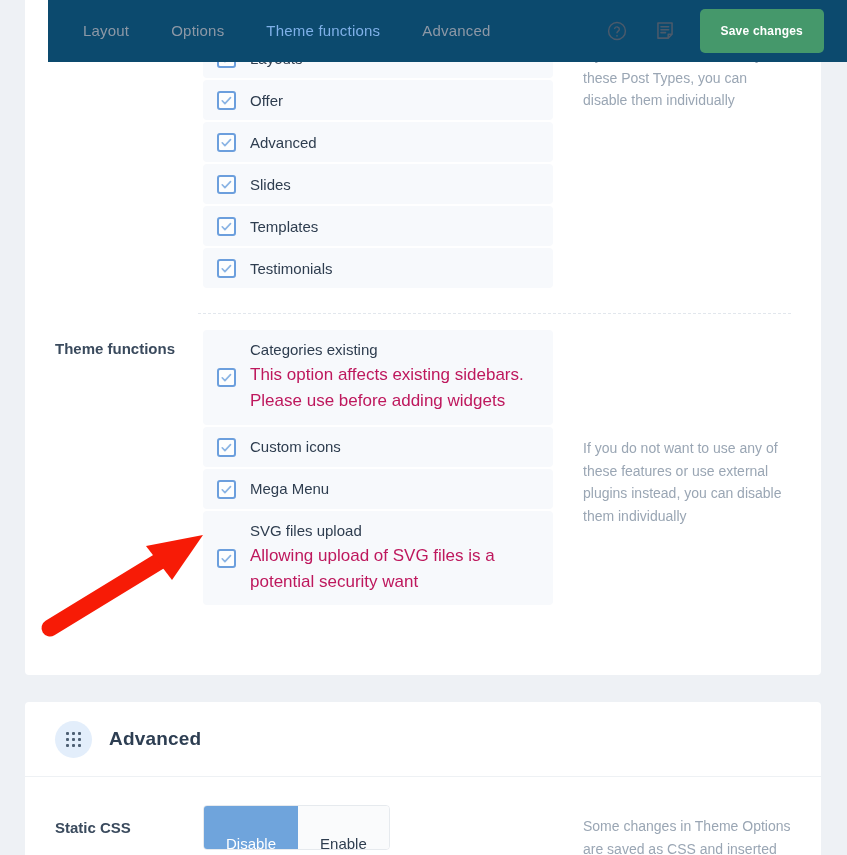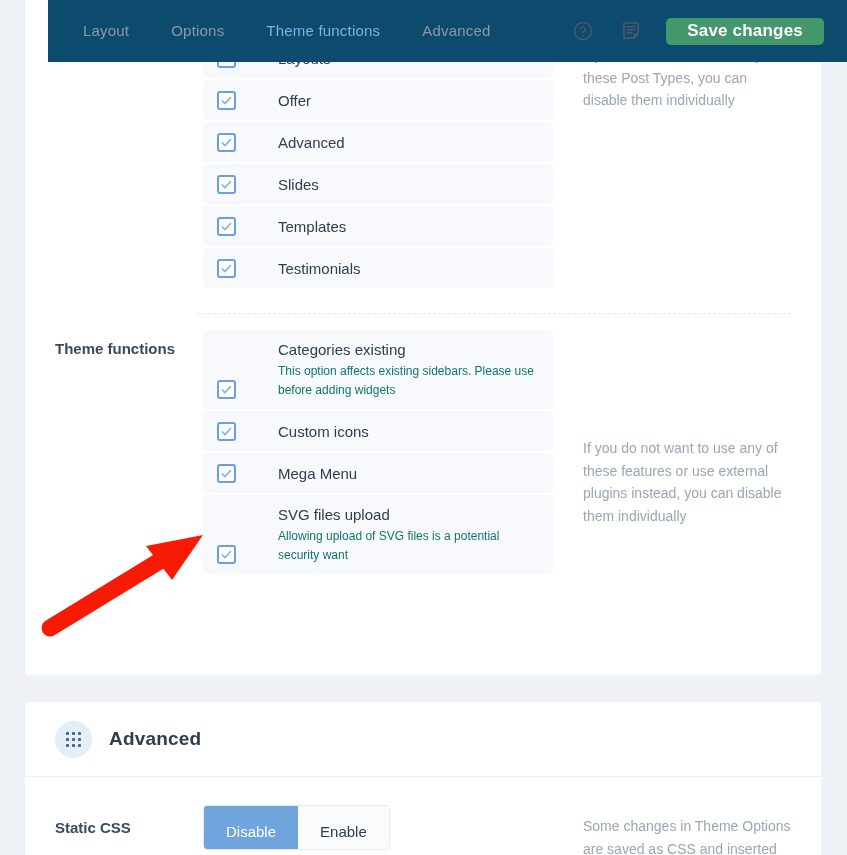--- a/index.html
+++ b/index.html
@@ -33,22 +33,22 @@
   .top-actions {
     margin-left: auto; display: flex; align-items: center; gap: 22px;
     margin-right: 23px;
   }
   .icon-btn {
     width: 26px; height: 26px; display: flex; align-items: center; justify-content: center;
     cursor: pointer; color: #4b5a6b;
   }
   .save-btn {
     background: #45986b; color: #fff; border: none; border-radius: 5px;
-    font-size: 17px; font-family: "Liberation Sans", sans-serif;
-    font-weight: bold; padding: 0 21px; height: 27px; cursor: pointer;
+    font-size: 12px; font-family: "Liberation Sans", sans-serif;
+    font-weight: bold; padding: 0 21px; height: 44px; cursor: pointer;
     letter-spacing: .2px;
   }
 
   
   .card {
     position: absolute; left: 25px; width: 796px;
     background: #fff; border-radius: 4px;
   }
   #card-theme { top: -130px; height: 805px; }
   #card-advanced { top: 702px; height: 200px; }
@@ -66,36 +66,35 @@
     line-height: 1.45; padding-top: 8px;
   }
   .field-control { width: 350px; flex: 0 0 350px; }
   .field-desc {
     flex: 1; font-size: 14px; color: #9aa6b4; line-height: 1.62;
     padding-left: 30px; padding-top: 6px;
   }
 
   
   .cb-row {
-    display: flex; align-items: flex-end;
+    display: flex; align-items: center;
     background: #f7f9fc; border-radius: 4px;
     padding: 10px 14px; margin-bottom: 2px; min-height: 38px;
     cursor: pointer;
-    gap: 28px;
   }
   .cb-box {
     width: 19px; height: 19px; flex: 0 0 19px;
     border: 2px solid #6c9fdd; border-radius: 3px;
     background: #fdfefe; position: relative; margin-top: 1px;
   }
   .cb-box svg { position: absolute; left: 1px; top: 1px; }
   .cb-text { margin-left: 14px; }
   .cb-label { font-size: 15px; color: #2e3d4f; line-height: 19px; }
   .cb-sub {
-    font-size: 12px; color: #0f766e; line-height: 1.55; margin-top: 3px;
+    font-size: 17px; color: #be185d; line-height: 1.55; margin-top: 3px;
     max-width: 300px;
   }
 
   .divider-dashed {
     position: absolute; left: 173px; right: 30px; top: 313px;
     border-top: 1px dashed #e2e7ed;
   }
 
   
   .adv-head {
@@ -111,21 +110,21 @@
   .adv-title {
     margin-left: 17px; font-size: 19px; font-weight: bold; color: #2d3e52;
     letter-spacing: .2px;
   }
 
   .seg {
     display: inline-flex; border-radius: 4px; overflow: hidden;
     border: 1px solid #e6eaee;
   }
   .seg-btn {
-    font-size: 15px; padding: 4px 22px; height: 43px; line-height: 43px;
+    font-size: 15px; padding: 16px 22px; height: 43px; line-height: 43px;
     cursor: pointer; background: #fafbfc; color: #2e3d4f;
   }
   .seg-btn.on { background: #6fa4dc; color: #fff; }
 
   
   .arrow-layer {
     position: absolute; left: 0; top: 0; width: 847px; height: 855px;
     pointer-events: none; z-index: 15;
   }
 </style>

